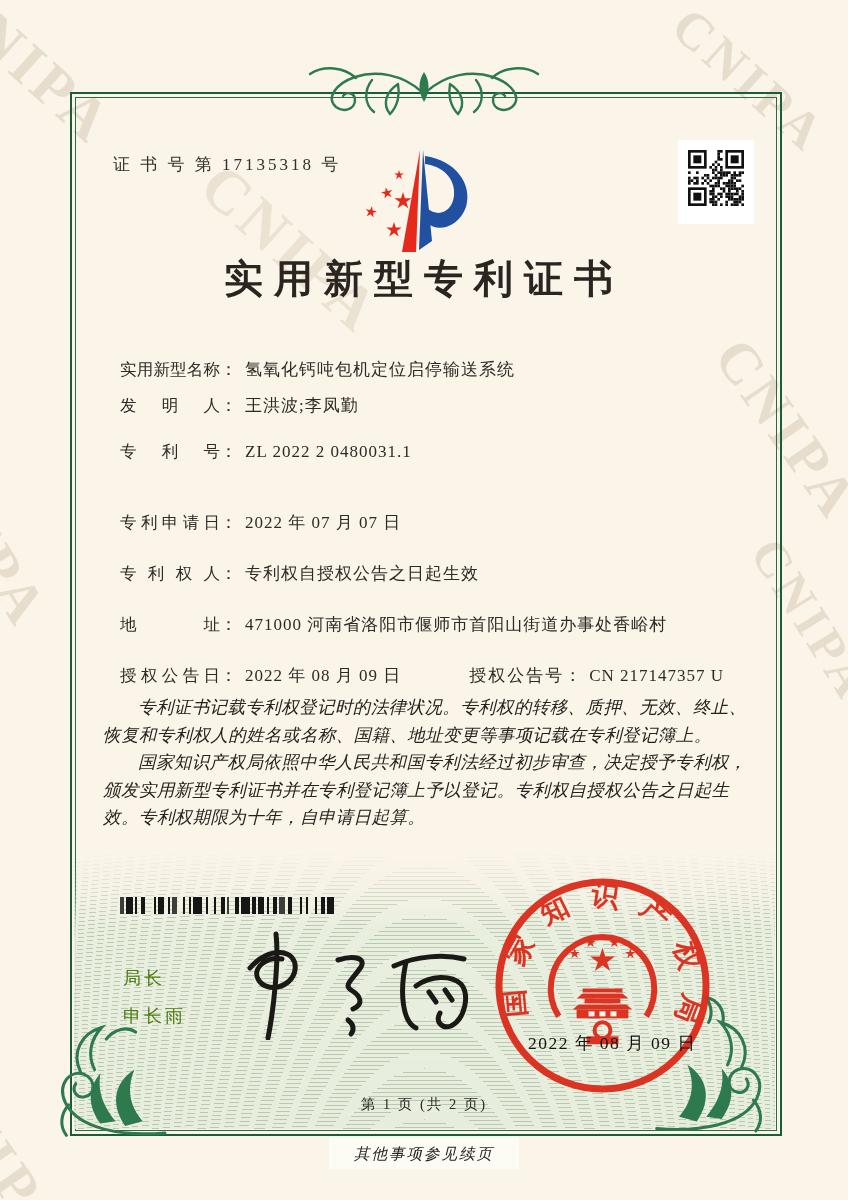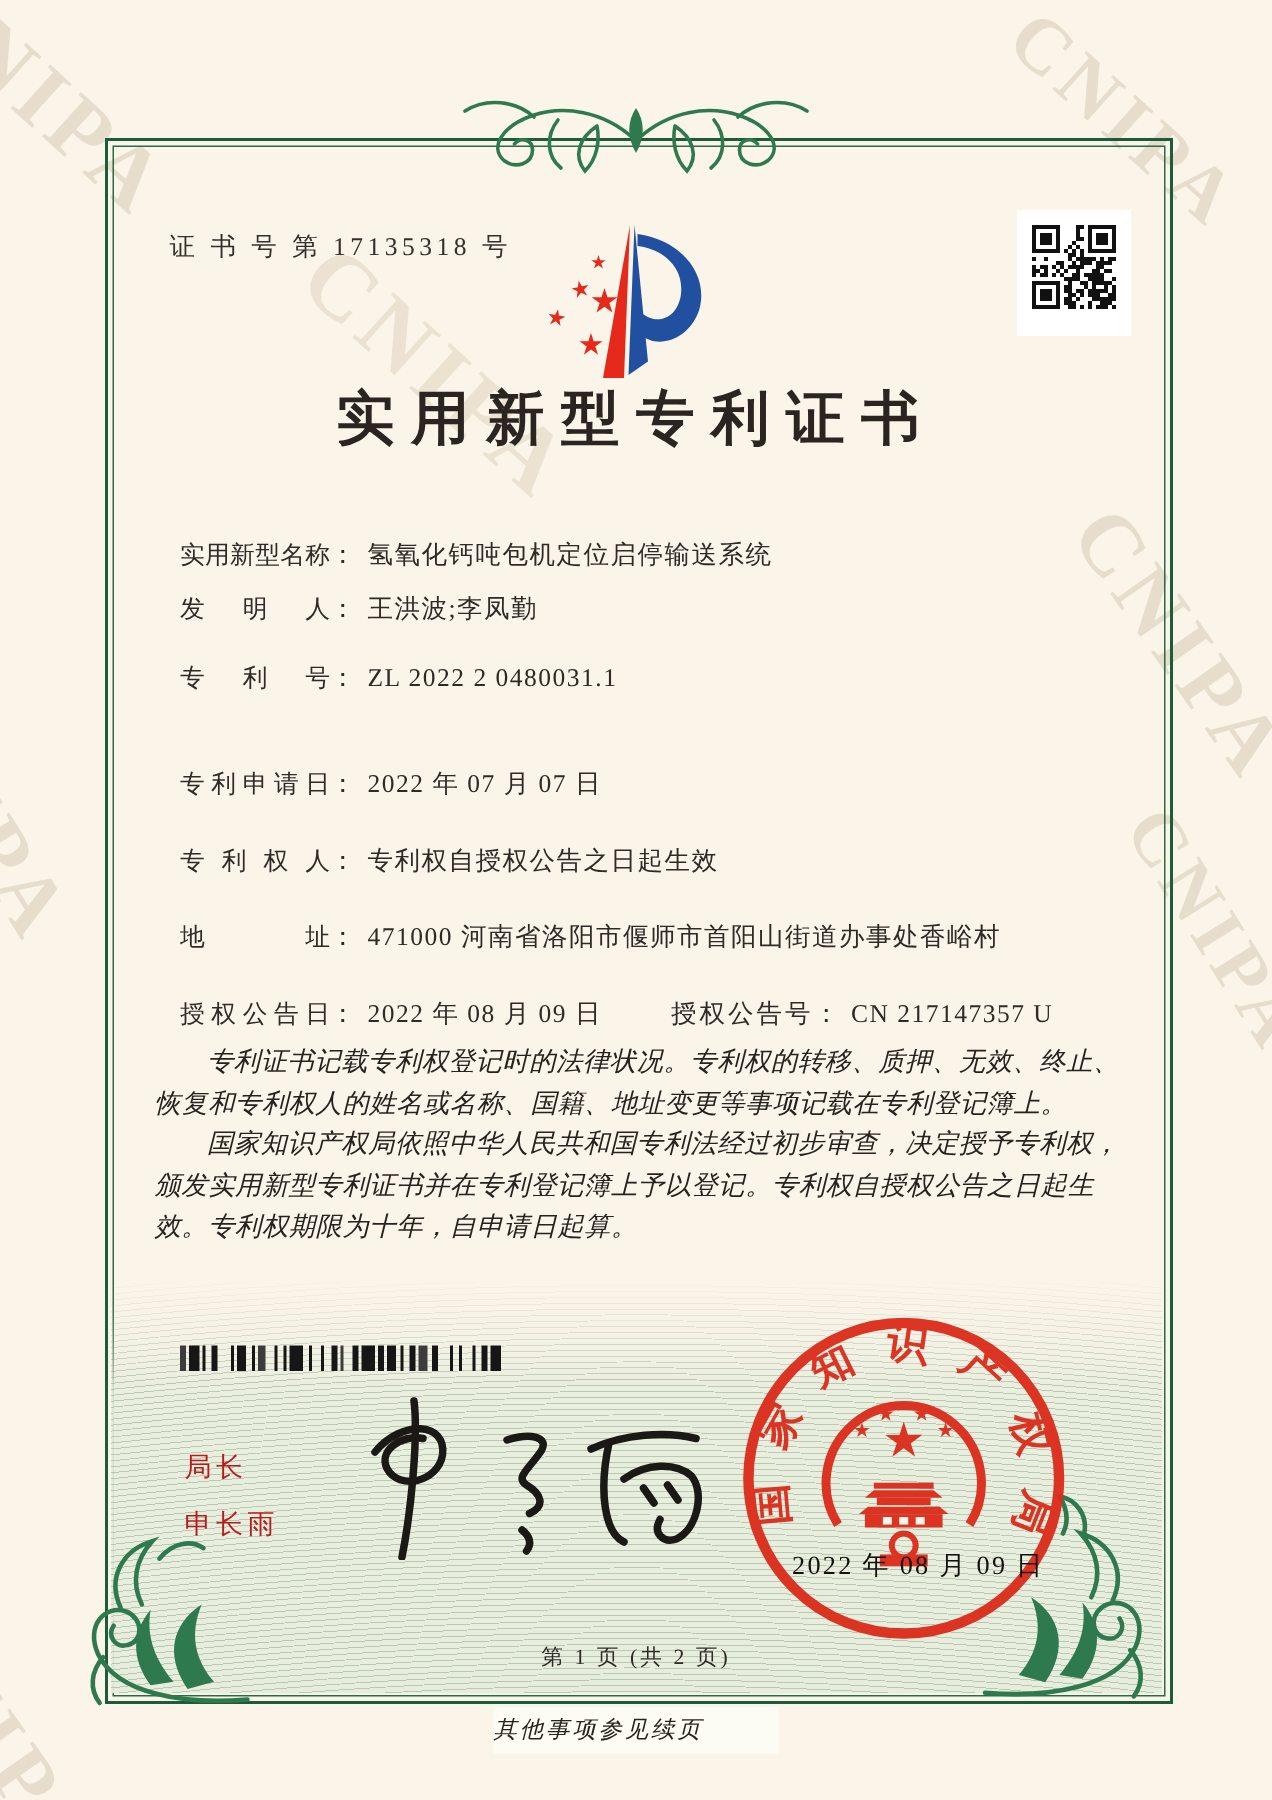--- a/index.html
+++ b/index.html
@@ -42,48 +42,48 @@
   .qr-box svg{position:absolute;left:10px;top:10px;}
   .title{position:absolute;left:0;top:252px;width:848px;text-align:center;
          font-size:39px;font-weight:bold;letter-spacing:11px;color:#2a2521;}
 
   
   .frow{position:absolute;left:120px;font-size:17px;white-space:nowrap;color:#2e2a26;}
   .flabel{display:inline-block;width:100px;text-align:justify;text-align-last:justify;
           vertical-align:bottom;font-size:16.5px;}
   .fcolon{margin-right:8px;}
   .fvalue{letter-spacing:1px;}
-  .grant-gap{margin-left:46px;}
+  .grant-gap{margin-left:68px;}
   .glabel{letter-spacing:2px;}
 
   
   .body-text{position:absolute;left:103px;top:694px;width:646px;font-size:17.5px;
              line-height:27.5px;font-style:italic;color:#26231f;letter-spacing:0.4px;}
   .body-text p{margin:0;text-indent:2em;}
 
   
   .barcode{position:absolute;left:120px;top:897px;width:216px;height:17px;font-size:0;}
   .barcode i{display:inline-block;height:100%;}
 
   
-  .signer{position:absolute;left:123px;font-size:18px;letter-spacing:3px;color:#b91c1c;
+  .signer{position:absolute;left:123px;font-size:18px;letter-spacing:3px;color:#4d7c0f;
           font-family:"Liberation Sans","DejaVu Sans",sans-serif;}
   .signer.t{top:966px;} .signer.n{top:1004px;}
   .signature{position:absolute;left:222px;top:928px;}
 
   
   .seal{position:absolute;left:488px;top:871px;width:229px;height:229px;opacity:0.95;}
   .seal-date{position:absolute;left:528px;top:1031px;font-size:17.5px;letter-spacing:1.5px;
              color:#14120f;z-index:3;}
 
   
   .page-info{position:absolute;left:0;top:1095px;width:848px;text-align:center;
              font-size:14.5px;letter-spacing:2px;color:#2e2a26;}
   .cont-note{position:absolute;left:329px;top:1138px;width:190px;height:31px;background:#fcfbf4;
-             text-align:left;line-height:31px;font-size:15.5px;font-style:italic;
+             text-align:center;line-height:31px;font-size:15.5px;font-style:italic;
              letter-spacing:2px;color:#26231f;z-index:2;}
 
   
   .orn{position:absolute;z-index:2;}
   .orn-top{left:294px;top:62px;}
   .orn-bl{left:52px;top:1018px;}
   .orn-br{left:652px;top:996px;transform:scaleX(-1);}
   .green-stroke{stroke:#2e7a4e;fill:none;stroke-linecap:round;}
 </style>
 </head>

